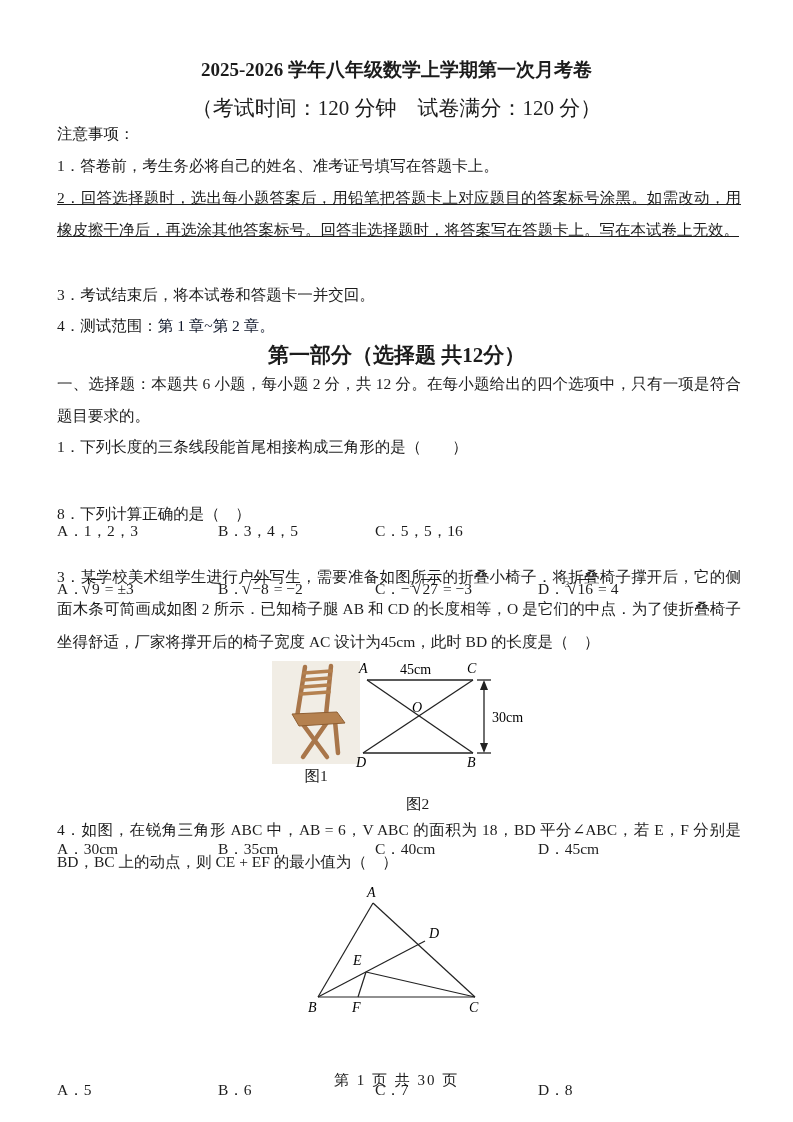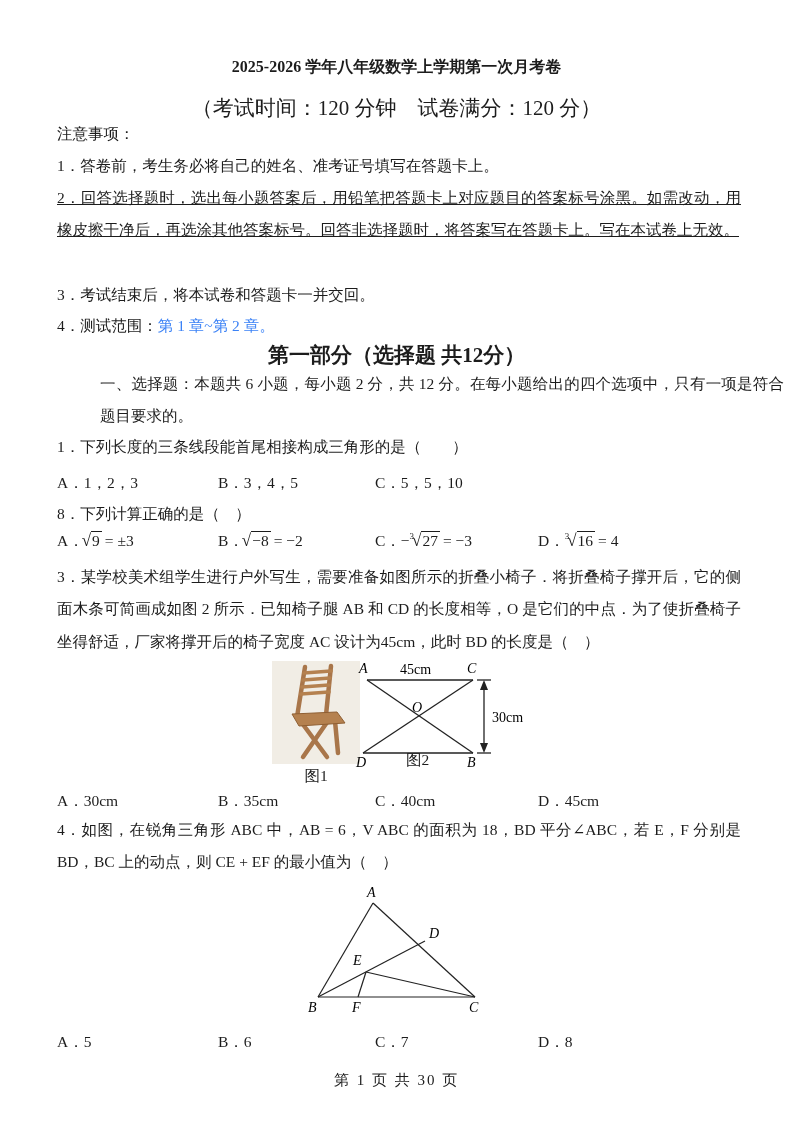--- a/index.html
+++ b/index.html
@@ -4,81 +4,82 @@
 <style>
   html,body { margin:0; padding:0; background:#ffffff; }
   #paper {
     position:relative; width:793px; height:1122px; background:#ffffff;
     font-family:"Liberation Serif","DejaVu Serif",serif;
     color:#1c1c1c; font-size:15.5px; overflow:hidden;
   }
   .abs { position:absolute; }
   .center { left:0; right:0; text-align:center; }
   .bold { font-weight:bold; }
-  .title { top:57px; font-size:16px; }
+  .title { top:57px; font-size:19px; }
   .subtitle { top:94px; font-size:21px; }
   .notice-head { left:57px; top:124px; }
   .line { left:57px; white-space:nowrap; }
   .para { left:57px; width:684px; text-align:justify; line-height:32.4px; }
   .n2 { top:182px;text-decoration:underline; }
   .n3 { top:285px; }
   .n4 { top:316px; }
   .red { }
   .sec-head { top:341px; font-size:21px; }
-  .intro { top:368px;margin-left:43px; }
+  .intro { top:368px; }
   .q1 { top:437px;text-align:center; }
   .optrow {
     left:57px; width:700px; display:grid;
     grid-template-columns:161px 157px 163px 1fr;
     white-space:nowrap;
+    margin-top:48px;
   }
   .q1opts { top:473px; }
   .q2stem { top:504px; }
   .q2opts { top:531px; }
   .q3stem { top:561px; }
   .q3opts { top:791px; }
   .q4stem { top:814px; }
   .q4opts { top:1032px; }
   .footer { top:1071px; font-size:15px; letter-spacing:2px; }
   
   .ridx { font-size:9px; vertical-align:7px; margin-right:-2px; font-style:normal; }
   .radsign { font-size:17px; }
   .vinc { border-top:1.2px solid #1c1c1c; padding:0 2px 0 1px; }
   .mrhs { padding-left:3px; }
   
   .fig-caption { position:absolute; text-align:center; font-size:15.5px; }
   .cap1 { left:271px; top:766px; width:90px; }
-  .cap2 { left:360px; top:750px; width:115px; }
+  .cap2 { left:360px; top:794px; width:115px; }
   svg text { font-family:"Liberation Serif","DejaVu Serif",serif; }
   .it { font-style:italic; }
 </style>
 </head>
 <body>
 
 <div id="paper">
 
   <div class="abs center bold title">2025-2026 学年八年级数学上学期第一次月考卷</div>
   <div class="abs center subtitle">（考试时间：120 分钟　试卷满分：120 分）</div>
 
   <div class="abs notice-head">注意事项：</div>
   <div class="abs line" style="top:156px">1．答卷前，考生务必将自己的姓名、准考证号填写在答题卡上。</div>
   <div class="abs para n2">2．回答选择题时，选出每小题答案后，用铅笔把答题卡上对应题目的答案标号涂黑。如需改动，用橡皮擦干净后，再选涂其他答案标号。回答非选择题时，将答案写在答题卡上。写在本试卷上无效。</div>
   <div class="abs line n3">3．考试结束后，将本试卷和答题卡一并交回。</div>
   <div class="abs line n4">
-    <span>4．测试范围：</span><span class="red" id="range-span" style="color: #3b82f6;">第 1 章~第 2 章。</span>
+    <span>4．测试范围：</span><span class="red" id="range-span" style="color: #0f172a;">第 1 章~第 2 章。</span>
   </div>
 
   <div class="abs center bold sec-head">第一部分（选择题 共12分）</div>
   <div class="abs para intro">一、选择题：本题共 6 小题，每小题 2 分，共 12 分。在每小题给出的四个选项中，只有一项是符合题目要求的。</div>
 
   <div class="abs line q1">1．下列长度的三条线段能首尾相接构成三角形的是（　　）</div>
   <div class="abs optrow q1opts">
     <span>A．1，2，3</span>
     <span>B．3，4，5</span>
-    <span>C．5，5，10</span>
+    <span>C．5，5，16</span>
   </div>
 
   <div class="abs line q2stem">8．下列计算正确的是（　）</div>
   <div class="abs optrow q2opts">
     <span><span>A．</span><span></span><sup class="ridx"></sup><span class="radsign">√</span><span class="vinc">9</span><span class="mrhs">= ±3</span></span>
     <span><span>B．</span><span></span><sup class="ridx"></sup><span class="radsign">√</span><span class="vinc">−8</span><span class="mrhs">= −2</span></span>
     <span><span>C．</span><span>−</span><sup class="ridx">3</sup><span class="radsign">√</span><span class="vinc">27</span><span class="mrhs">= −3</span></span>
     <span><span>D．</span><span></span><sup class="ridx">3</sup><span class="radsign">√</span><span class="vinc">16</span><span class="mrhs">= 4</span></span>
   </div>
 

